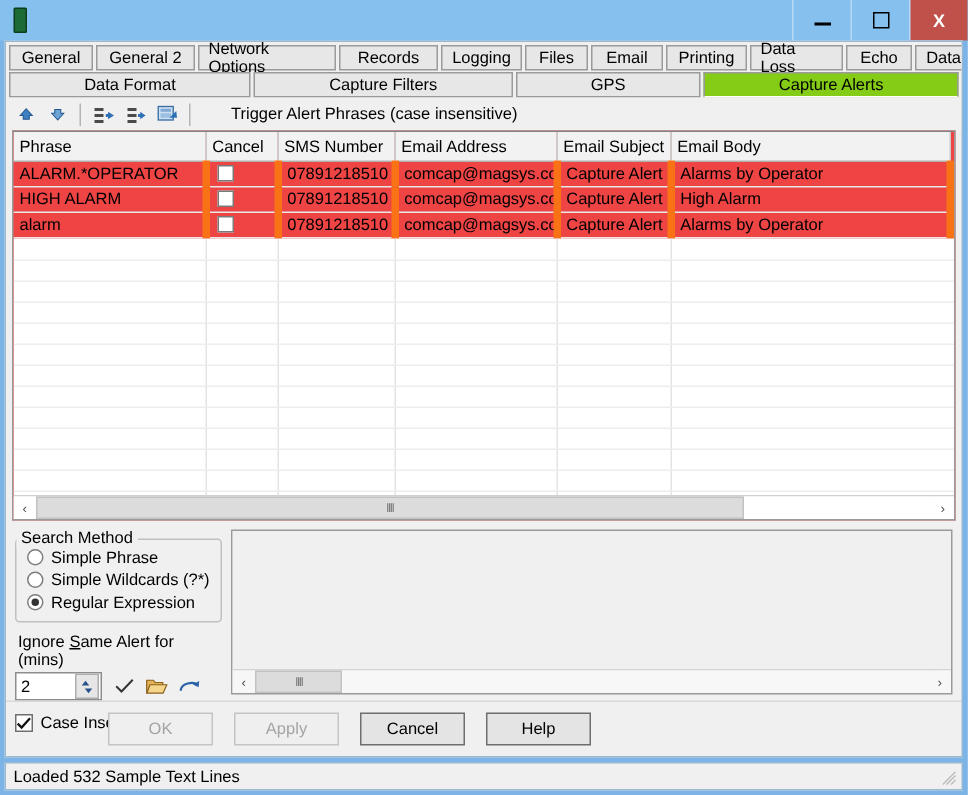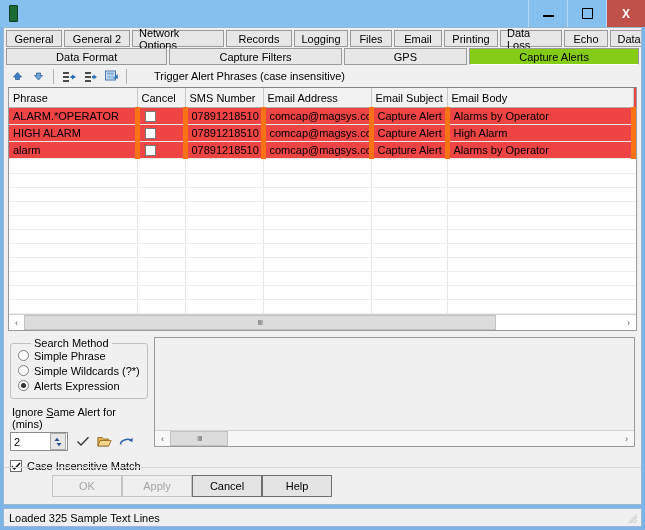--- a/index.html
+++ b/index.html
@@ -109,21 +109,21 @@
   }
 
   
   .lower{display:flex;gap:6px;padding:6px 6px 0 6px;height:116px;min-height:116px;box-sizing:border-box;}
   .leftpane{width:138px;display:flex;flex-direction:column;}
   .groupbox{
     border:1px solid #c0c0c0;border-radius:3px;padding:4px 6px 5px 7px;
     position:relative;margin-top:6px;
   }
   .grouptitle{
-    position:absolute;top:-7px;left:20px;background:#f0f0f0;padding:0 3px;font-size:11px;
+    position:absolute;top:-7px;left:0;background:#f0f0f0;padding:0 3px;font-size:11px;
   }
   .radio-row{display:flex;align-items:center;gap:5px;height:15px;}
   .radio{
     width:11px;height:11px;border:1px solid #7d7d7d;border-radius:50%;
     background:#fff;box-sizing:border-box;display:flex;align-items:center;justify-content:center;
     flex:0 0 auto;
   }
   .radio.on::after{content:"";width:5px;height:5px;border-radius:50%;background:#333;}
   .radio-lbl{font-size:11px;}
   .fieldlbl{font-size:11px;margin:7px 0 2px 2px;}
@@ -151,22 +151,22 @@
     flex:1;border:1px solid #9a9a9a;background:#f0f0f0;
     display:flex;flex-direction:column;box-sizing:border-box;overflow:hidden;
   }
   .rp-body{flex:1;background:#f0f0f0;}
   .rp-scroll{height:15px;min-height:15px;display:flex;background:#f7f7f7;border-top:1px solid #d4d4d4;}
   .rp-scroll .sb-arrow{background:#f7f7f7;}
   .rp-scroll .sb-track{background:#f7f7f7;}
 
   
   .btnbar{
-    height:36px;min-height:36px;display:flex;align-items:center;gap:0;
-    padding-left:48px;border-top:1px solid #d8d8d8;margin-top:20px;
+    height:36px;min-height:36px;display:flex;align-items:center;gap:14px;
+    padding-left:68px;border-top:1px solid #d8d8d8;margin-top:4px;
   }
   .btn{
     width:70px;height:22px;background:#e4e4e4;border:1px solid #9c9c9c;
     display:flex;align-items:center;justify-content:center;font-size:11px;
     box-sizing:border-box;color:#000;
   }
   .btn.disabled{color:#a4a4a4;background:#efefef;border-color:#c4c4c4;}
   .btn.strong{border-color:#6f6f6f;}
 
   
@@ -378,21 +378,21 @@
           <div class="radio-row">
             <span class="radio"></span>
             <span class="radio-lbl">Simple Phrase</span>
           </div>
           <div class="radio-row">
             <span class="radio"></span>
             <span class="radio-lbl">Simple Wildcards (?*)</span>
           </div>
           <div class="radio-row">
             <span class="radio on"></span>
-            <span class="radio-lbl">Alerts Expression</span>
+            <span class="radio-lbl">Regular Expression</span>
           </div>
         </div>
 
         <div class="fieldlbl"><span>Ignore </span><span class="u">S</span><span>ame Alert for (mins)</span></div>
 
         <div class="spin-row">
           <div class="spinbox">
             <span class="spin-val">2</span>
             <span class="spin-btns">
               <svg width="12" height="12" viewBox="0 0 12 12">
@@ -444,18 +444,18 @@
 
     <div class="btnbar">
       <div class="btn disabled">OK</div>
       <div class="btn disabled">Apply</div>
       <div class="btn strong">Cancel</div>
       <div class="btn strong">Help</div>
     </div>
   </div>
 
   <div class="statusbar">
-    <span>Loaded 325 Sample Text Lines</span>
+    <span>Loaded 532 Sample Text Lines</span>
     <svg class="grip" viewBox="0 0 10 10">
       <path d="M9 3 L3 9 M9 6 L6 9 M9 0.5 L0.5 9" stroke="#808080" stroke-width="1"></path>
     </svg>
   </div>
 </div>
 
 </body></html>

